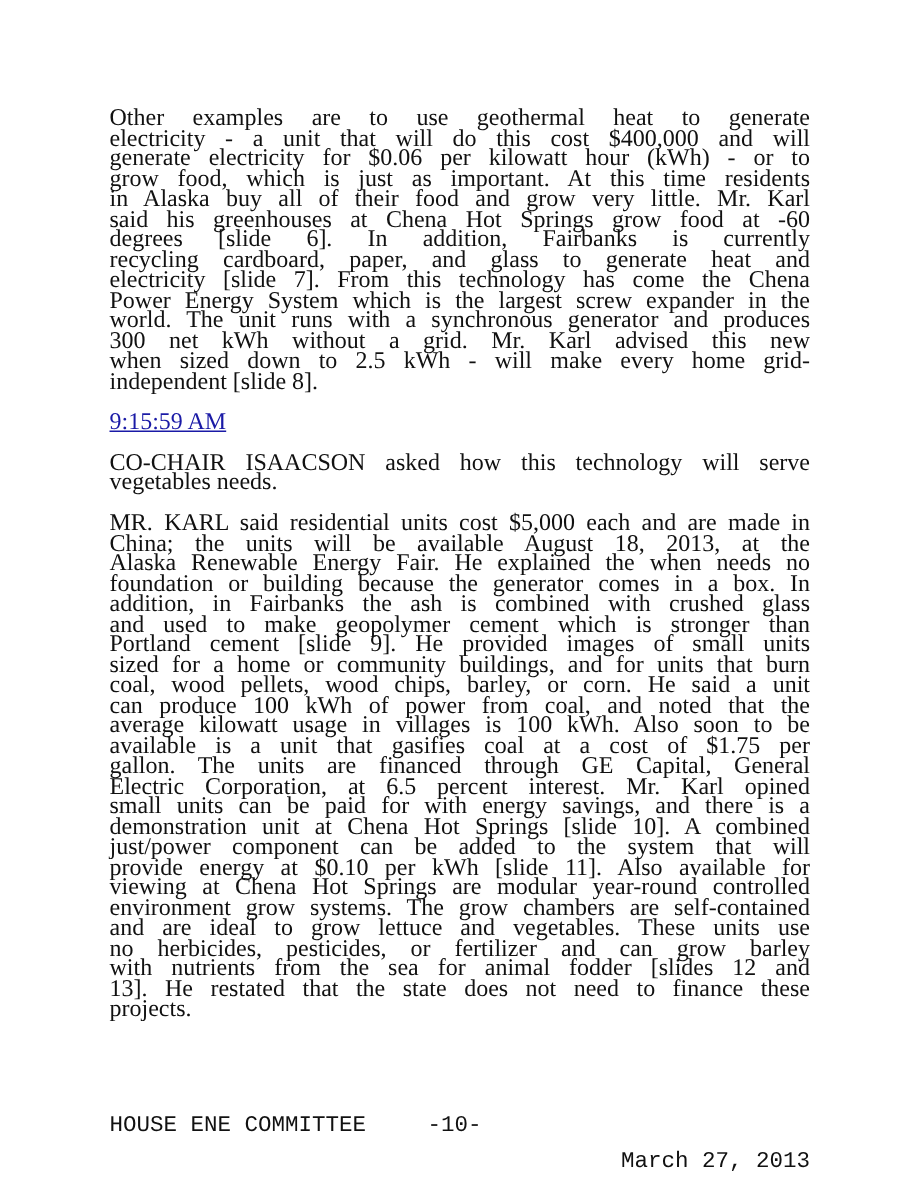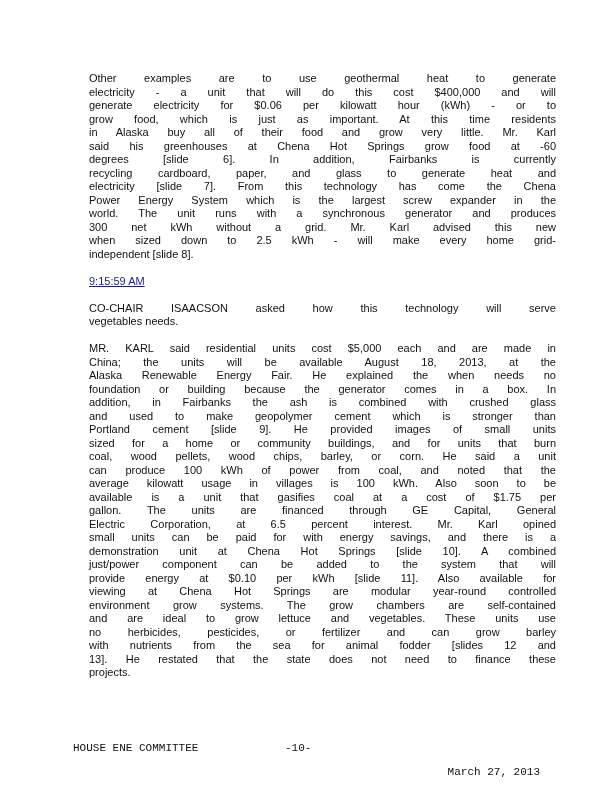--- a/index.html
+++ b/index.html
@@ -1,29 +1,29 @@
 <!DOCTYPE html>
 <html><head>
 <meta charset="utf-8">
 <style>
   html, body { margin: 0; padding: 0; background: #ffffff; }
   body { width: 612px; height: 792px; position: relative; overflow: hidden; }
   .page {
-    position: absolute; left: 89px; top: 72px; width: 467px;
-    font-family: Liberation Sans, sans-serif;
-    font-size: 11px; line-height: 13.5px; color: #111111;
+    position: absolute; left: 73px; top: 72px; width: 467px;
+    font-family: Liberation Serif, serif;
+    font-size: 16px; line-height: 13.5px; color: #111111;
   }
   .para { margin: 0 0 13.5px 0; }
   .line { display: block; text-align: justify; text-align-last: justify; white-space: nowrap; height: 13.5px; }
   .line.last { text-align-last: left; }
   .ts { display: inline-block; color: #1a1aa6; text-decoration: underline; margin: 0 0 13.5px 0; height: 13.5px; }
   .footer {
     position: absolute; left: 73px; top: 742px; width: 467px; height: 14px;
     font-family: "Liberation Mono", "DejaVu Sans Mono", monospace;
-    font-size: 11px; color: #111111;
+    font-size: 15px; color: #111111;
   }
   .footer .f-left { position: absolute; left: 0; top: 0; }
   .footer .f-center { position: absolute; left: 212px; top: 0; }
   .footer .f-right { position: absolute; right: 0; top: 0; margin-top: 24px; }
 </style>
 </head>
 <body>
 
 <div class="page">
   <div class="para" id="p1">

